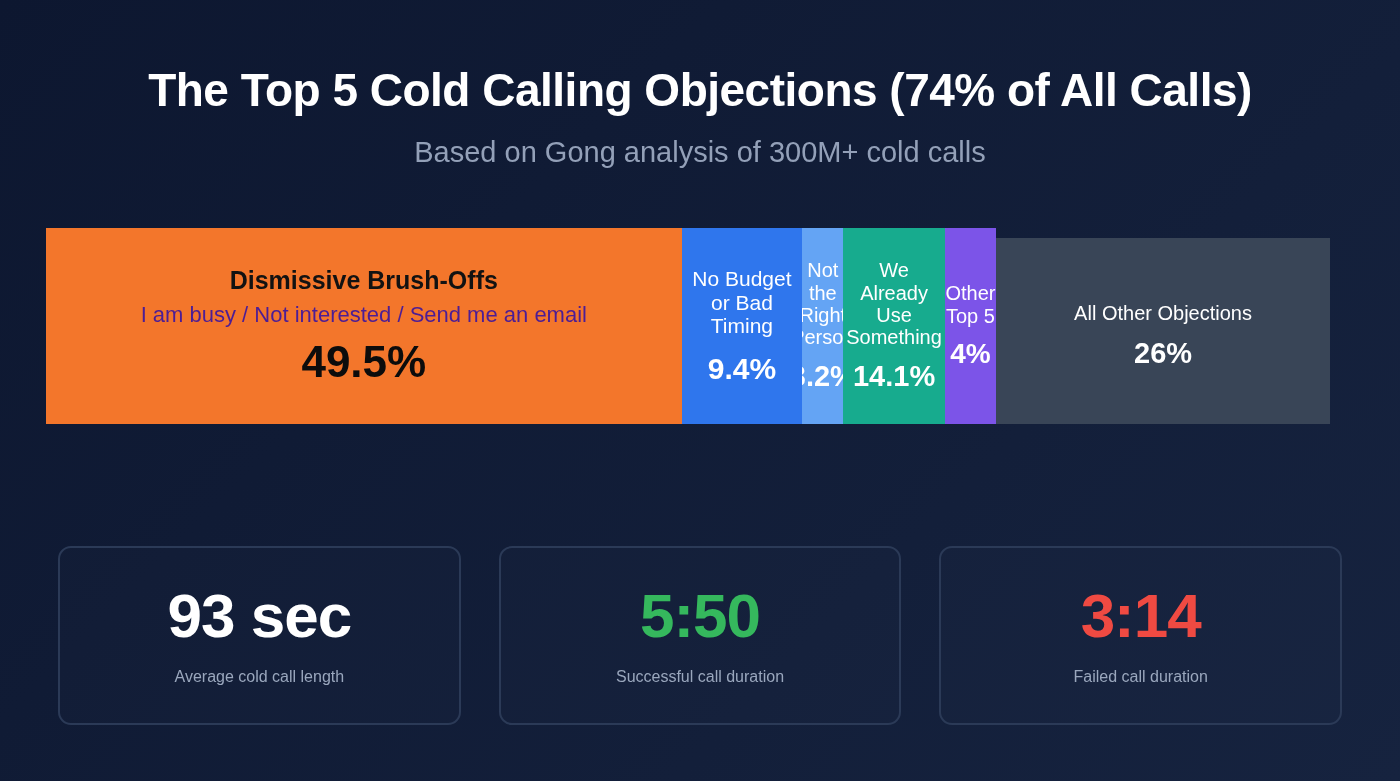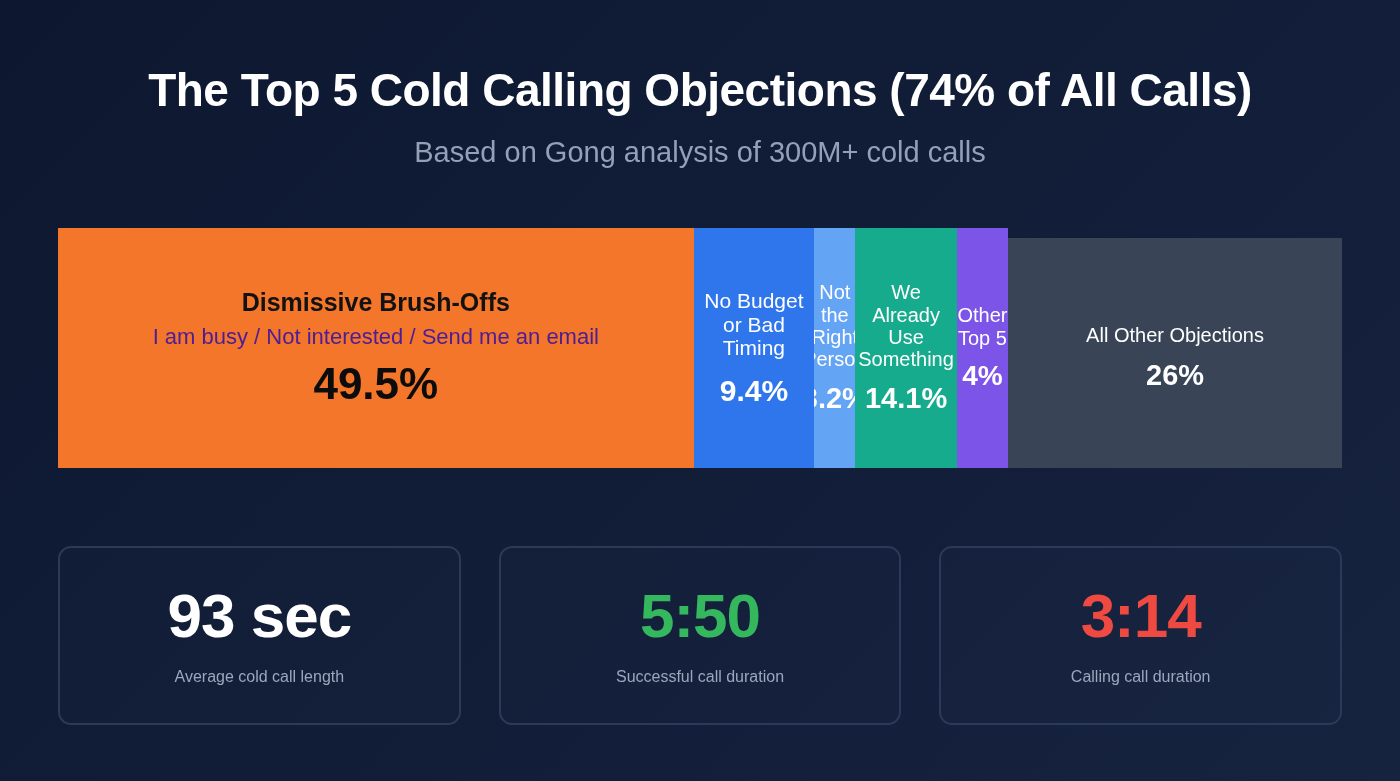--- a/index.html
+++ b/index.html
@@ -43,24 +43,24 @@
     margin-top: 18px;
     font-size: 29px;
     font-weight: normal;
     color: #93a0b8;
     line-height: 1.2;
   }
 
   
   .bar-wrap {
     position: absolute;
-    left: 58px;
+    left: 46px;
     top: 228px;
     width: 1284px;
-    height: 240px;
+    height: 196px;
     display: flex;
     overflow: hidden;
   }
 
   .bar-segment {
     height: 100%;
     display: flex;
     flex-direction: column;
     align-items: center;
     justify-content: center;
@@ -205,18 +205,18 @@
       <div class="stat-label" style="color: rgb(154, 167, 189);">Average cold call length</div>
     </div>
 
     <div class="stat-card" style="border-color: rgb(43, 58, 87);">
       <div class="stat-value" style="color: rgb(53, 184, 93);">5:50</div>
       <div class="stat-label" style="color: rgb(154, 167, 189);">Successful call duration</div>
     </div>
 
     <div class="stat-card" style="border-color: rgb(43, 58, 87);">
       <div class="stat-value" style="color: rgb(239, 74, 66);">3:14</div>
-      <div class="stat-label" style="color: rgb(154, 167, 189);">Calling call duration</div>
+      <div class="stat-label" style="color: rgb(154, 167, 189);">Failed call duration</div>
     </div>
 
   </div>
 
 </div>
 
 </body></html>

